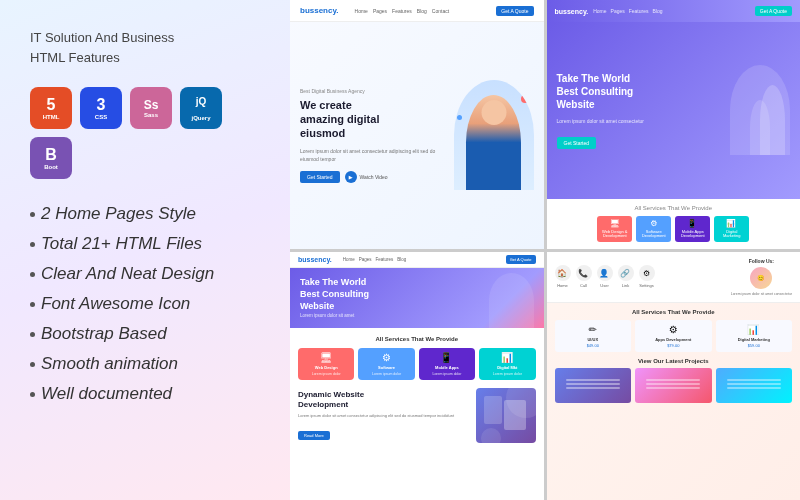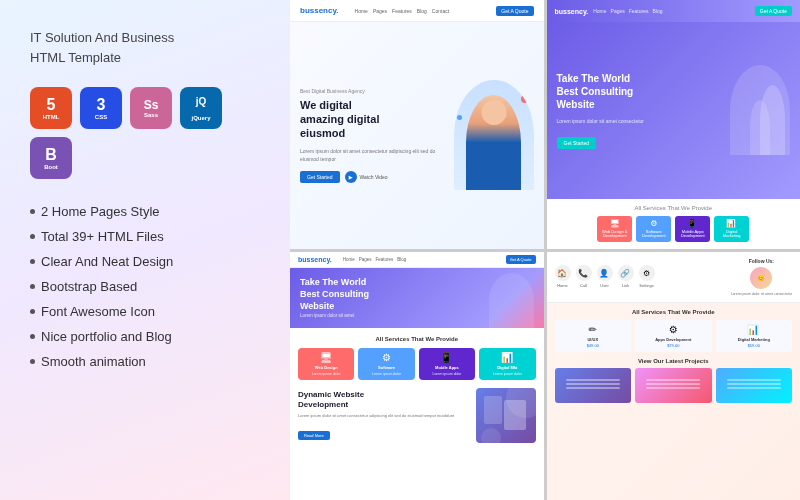--- a/index.html
+++ b/index.html
@@ -70,26 +70,27 @@
     }
 
     .features-list {
       list-style: none;
       display: flex;
       flex-direction: column;
       gap: 4px;
     }
 
     .features-list li {
-      font-size: 13px;
+      font-size: 17px;
       color: #333;
       padding: 3px 0;
       display: flex;
       align-items: center;
       gap: 6px;
+      font-style: italic;
     }
 
     .features-list li::before {
       content: '';
       width: 5px;
       height: 5px;
       border-radius: 50%;
       background: #555;
       flex-shrink: 0;
     }
@@ -738,21 +739,21 @@
     }
 
   </style>
 </head>
 <body>
 
 <div class="left-panel">
 
   <div class="brand-subtitle">
     <span>IT Solution And Business</span><br>
-    <span>HTML Template</span>
+    <span>HTML Features</span>
   </div>
 
   <div class="tech-badges">
     <div class="badge badge-html">
       <span class="badge-icon">5</span>
       <span style="font-size:6px;">HTML</span>
     </div>
     <div class="badge badge-css">
       <span class="badge-icon">3</span>
       <span style="font-size:6px;">CSS</span>
@@ -766,26 +767,26 @@
       <span style="font-size:6px;">jQuery</span>
     </div>
     <div class="badge badge-bootstrap">
       <span class="badge-icon">B</span>
       <span style="font-size:6px;">Boot</span>
     </div>
   </div>
 
   <ul class="features-list">
     <li>2 Home Pages Style</li>
-    <li>Total 39+ HTML Files</li>
+    <li>Total 21+ HTML Files</li>
     <li>Clear And Neat Design</li>
+    <li>Font Awesome Icon</li>
     <li>Bootstrap Based</li>
-    <li>Font Awesome Icon</li>
-    <li>Nice portfolio and Blog</li>
     <li>Smooth animation</li>
+    <li>Well documented</li>
   </ul>
 
 </div>
 
 <div class="right-panel">
 
   <div class="preview-card preview-1">
     <div class="prev1-nav">
       <span class="prev1-logo">bussency.</span>
       <div class="prev1-nav-links">
@@ -794,21 +795,21 @@
         <span class="prev1-nav-link">Features</span>
         <span class="prev1-nav-link">Blog</span>
         <span class="prev1-nav-link">Contact</span>
       </div>
       <span class="prev1-btn-nav">Get A Quote</span>
     </div>
     <div class="prev1-hero">
       <div class="prev1-hero-text">
         <div class="prev1-small-label">Best Digital Business Agency</div>
         <div class="prev1-heading">
-          <span>We digital</span><br>
+          <span>We create</span><br>
           <span>amazing digital</span><br>
           <span>eiusmod</span>
         </div>
         <div class="prev1-desc">Lorem ipsum dolor sit amet consectetur adipiscing elit sed do eiusmod tempor</div>
         <div class="prev1-cta-row">
           <span class="prev1-cta">Get Started</span>
           <div class="prev1-play">
             <div class="prev1-play-icon">▶</div>
             <span>Watch Video</span>
           </div>

